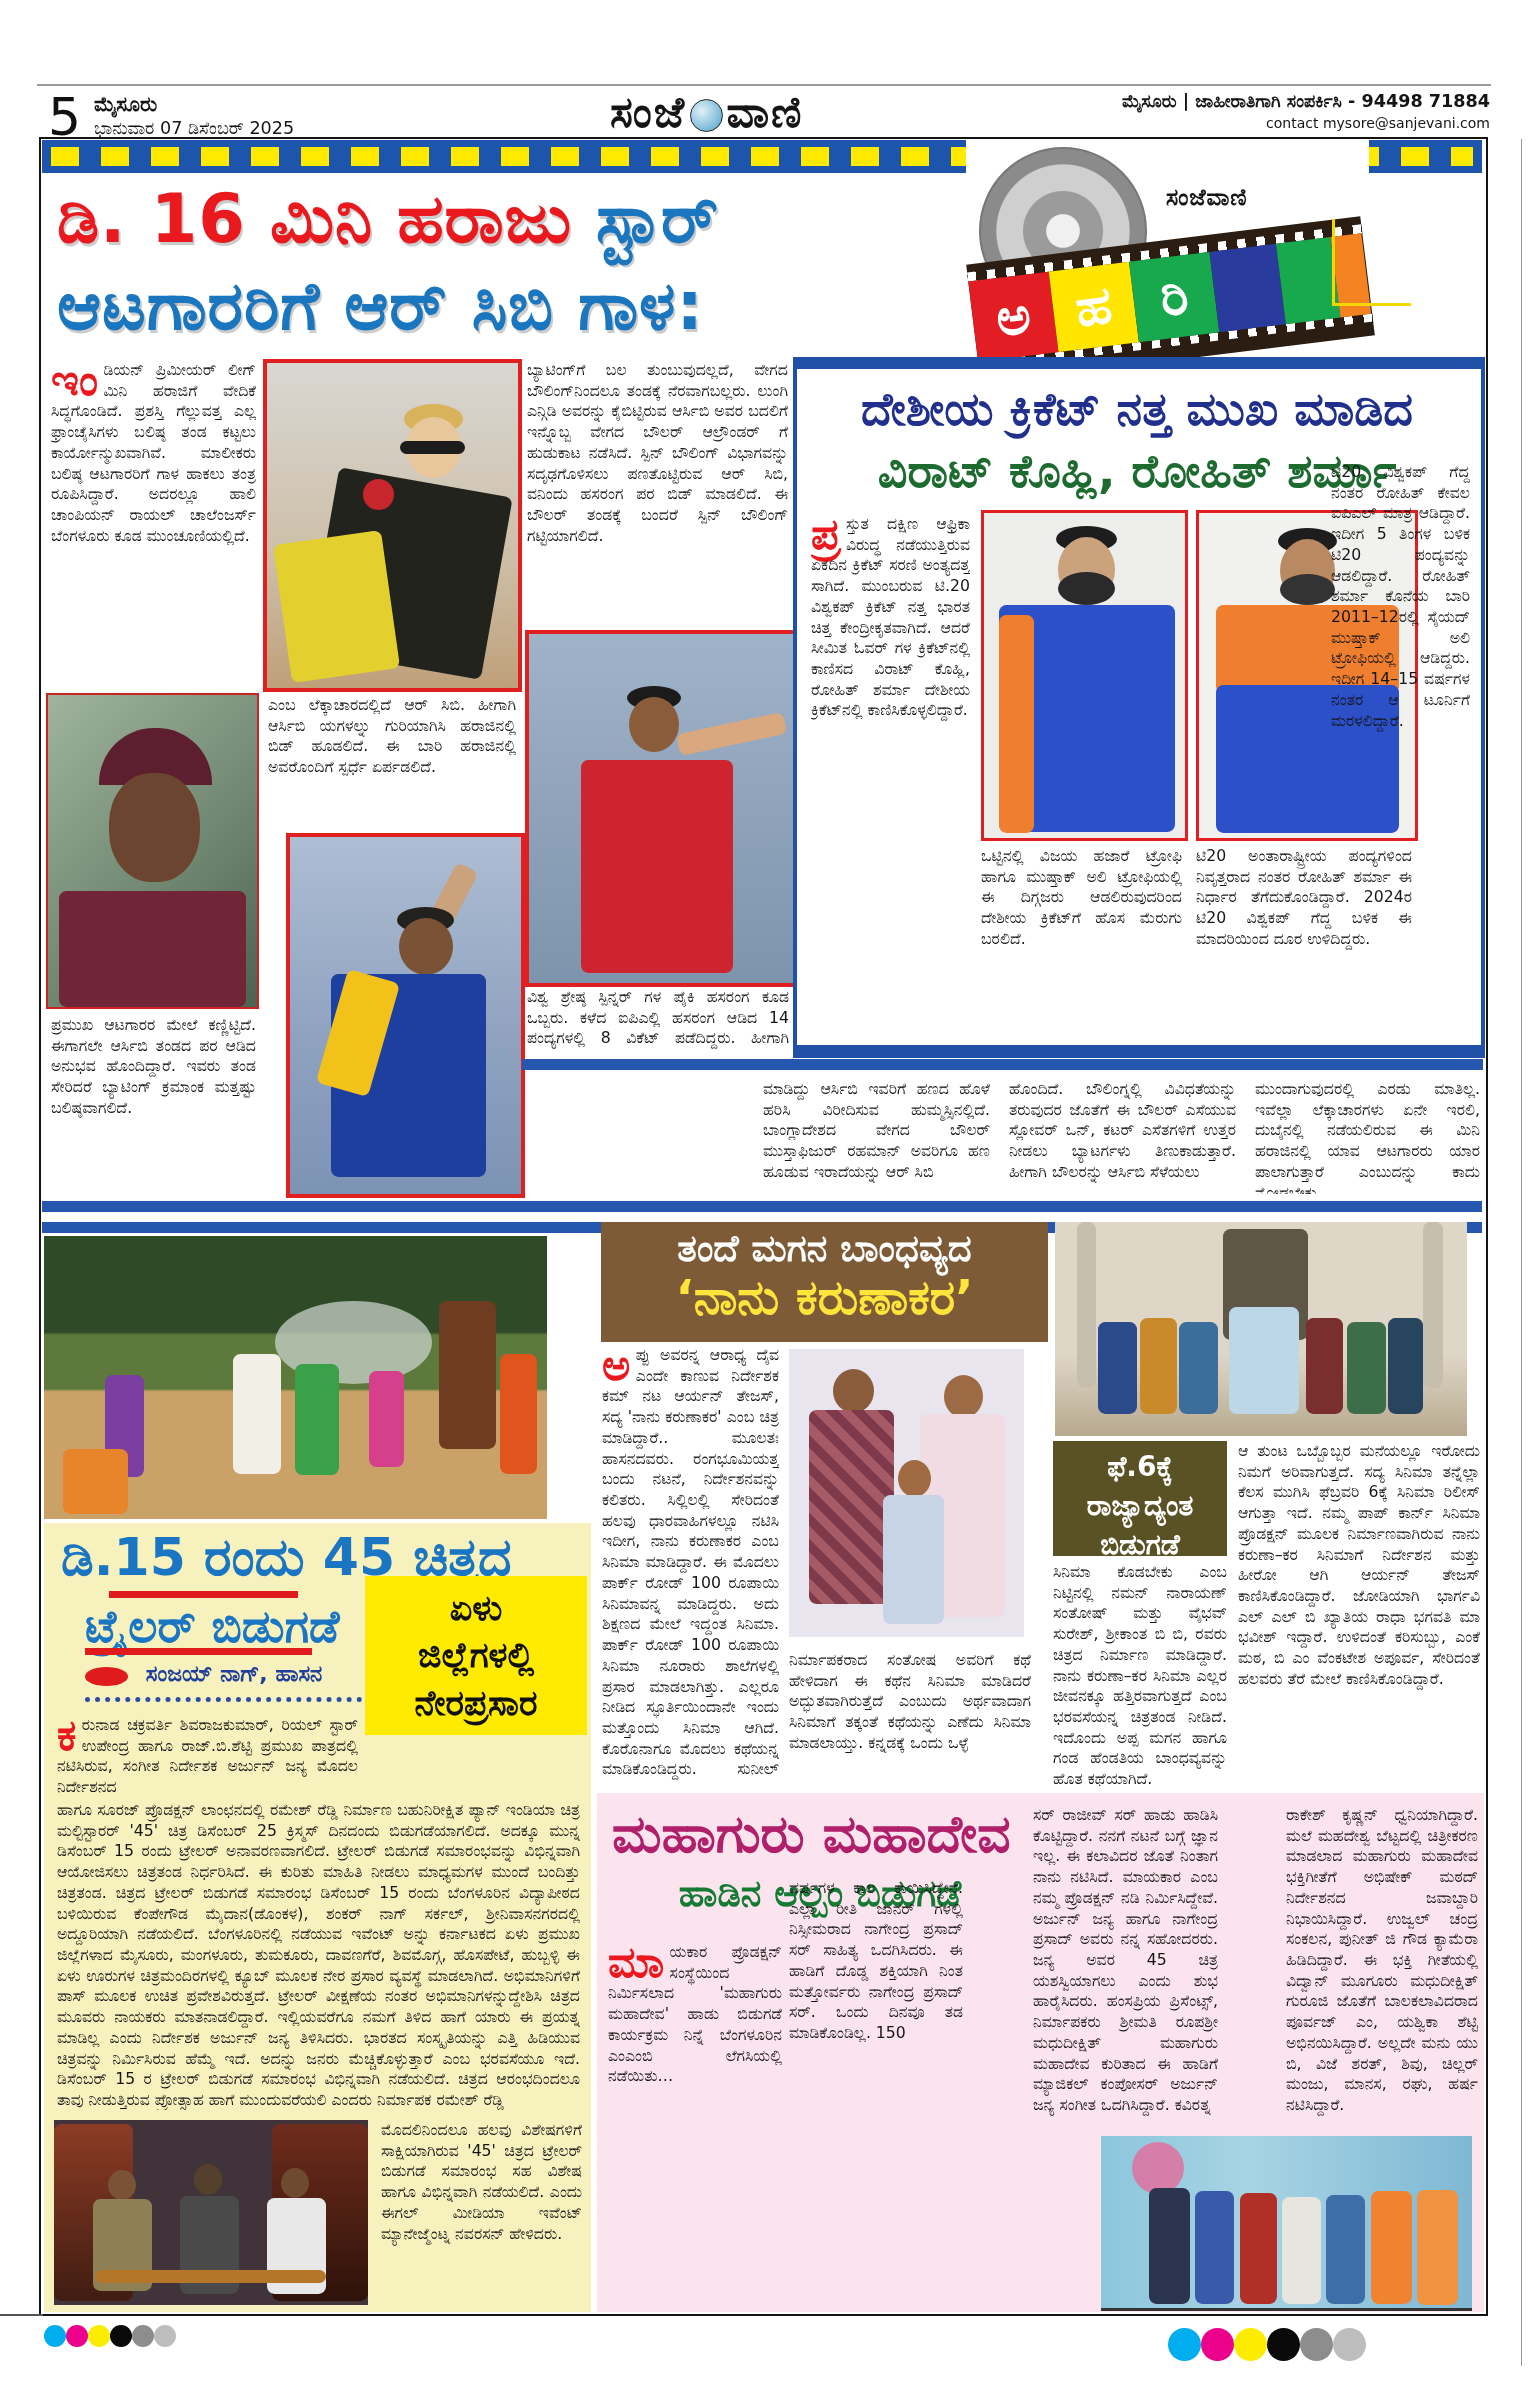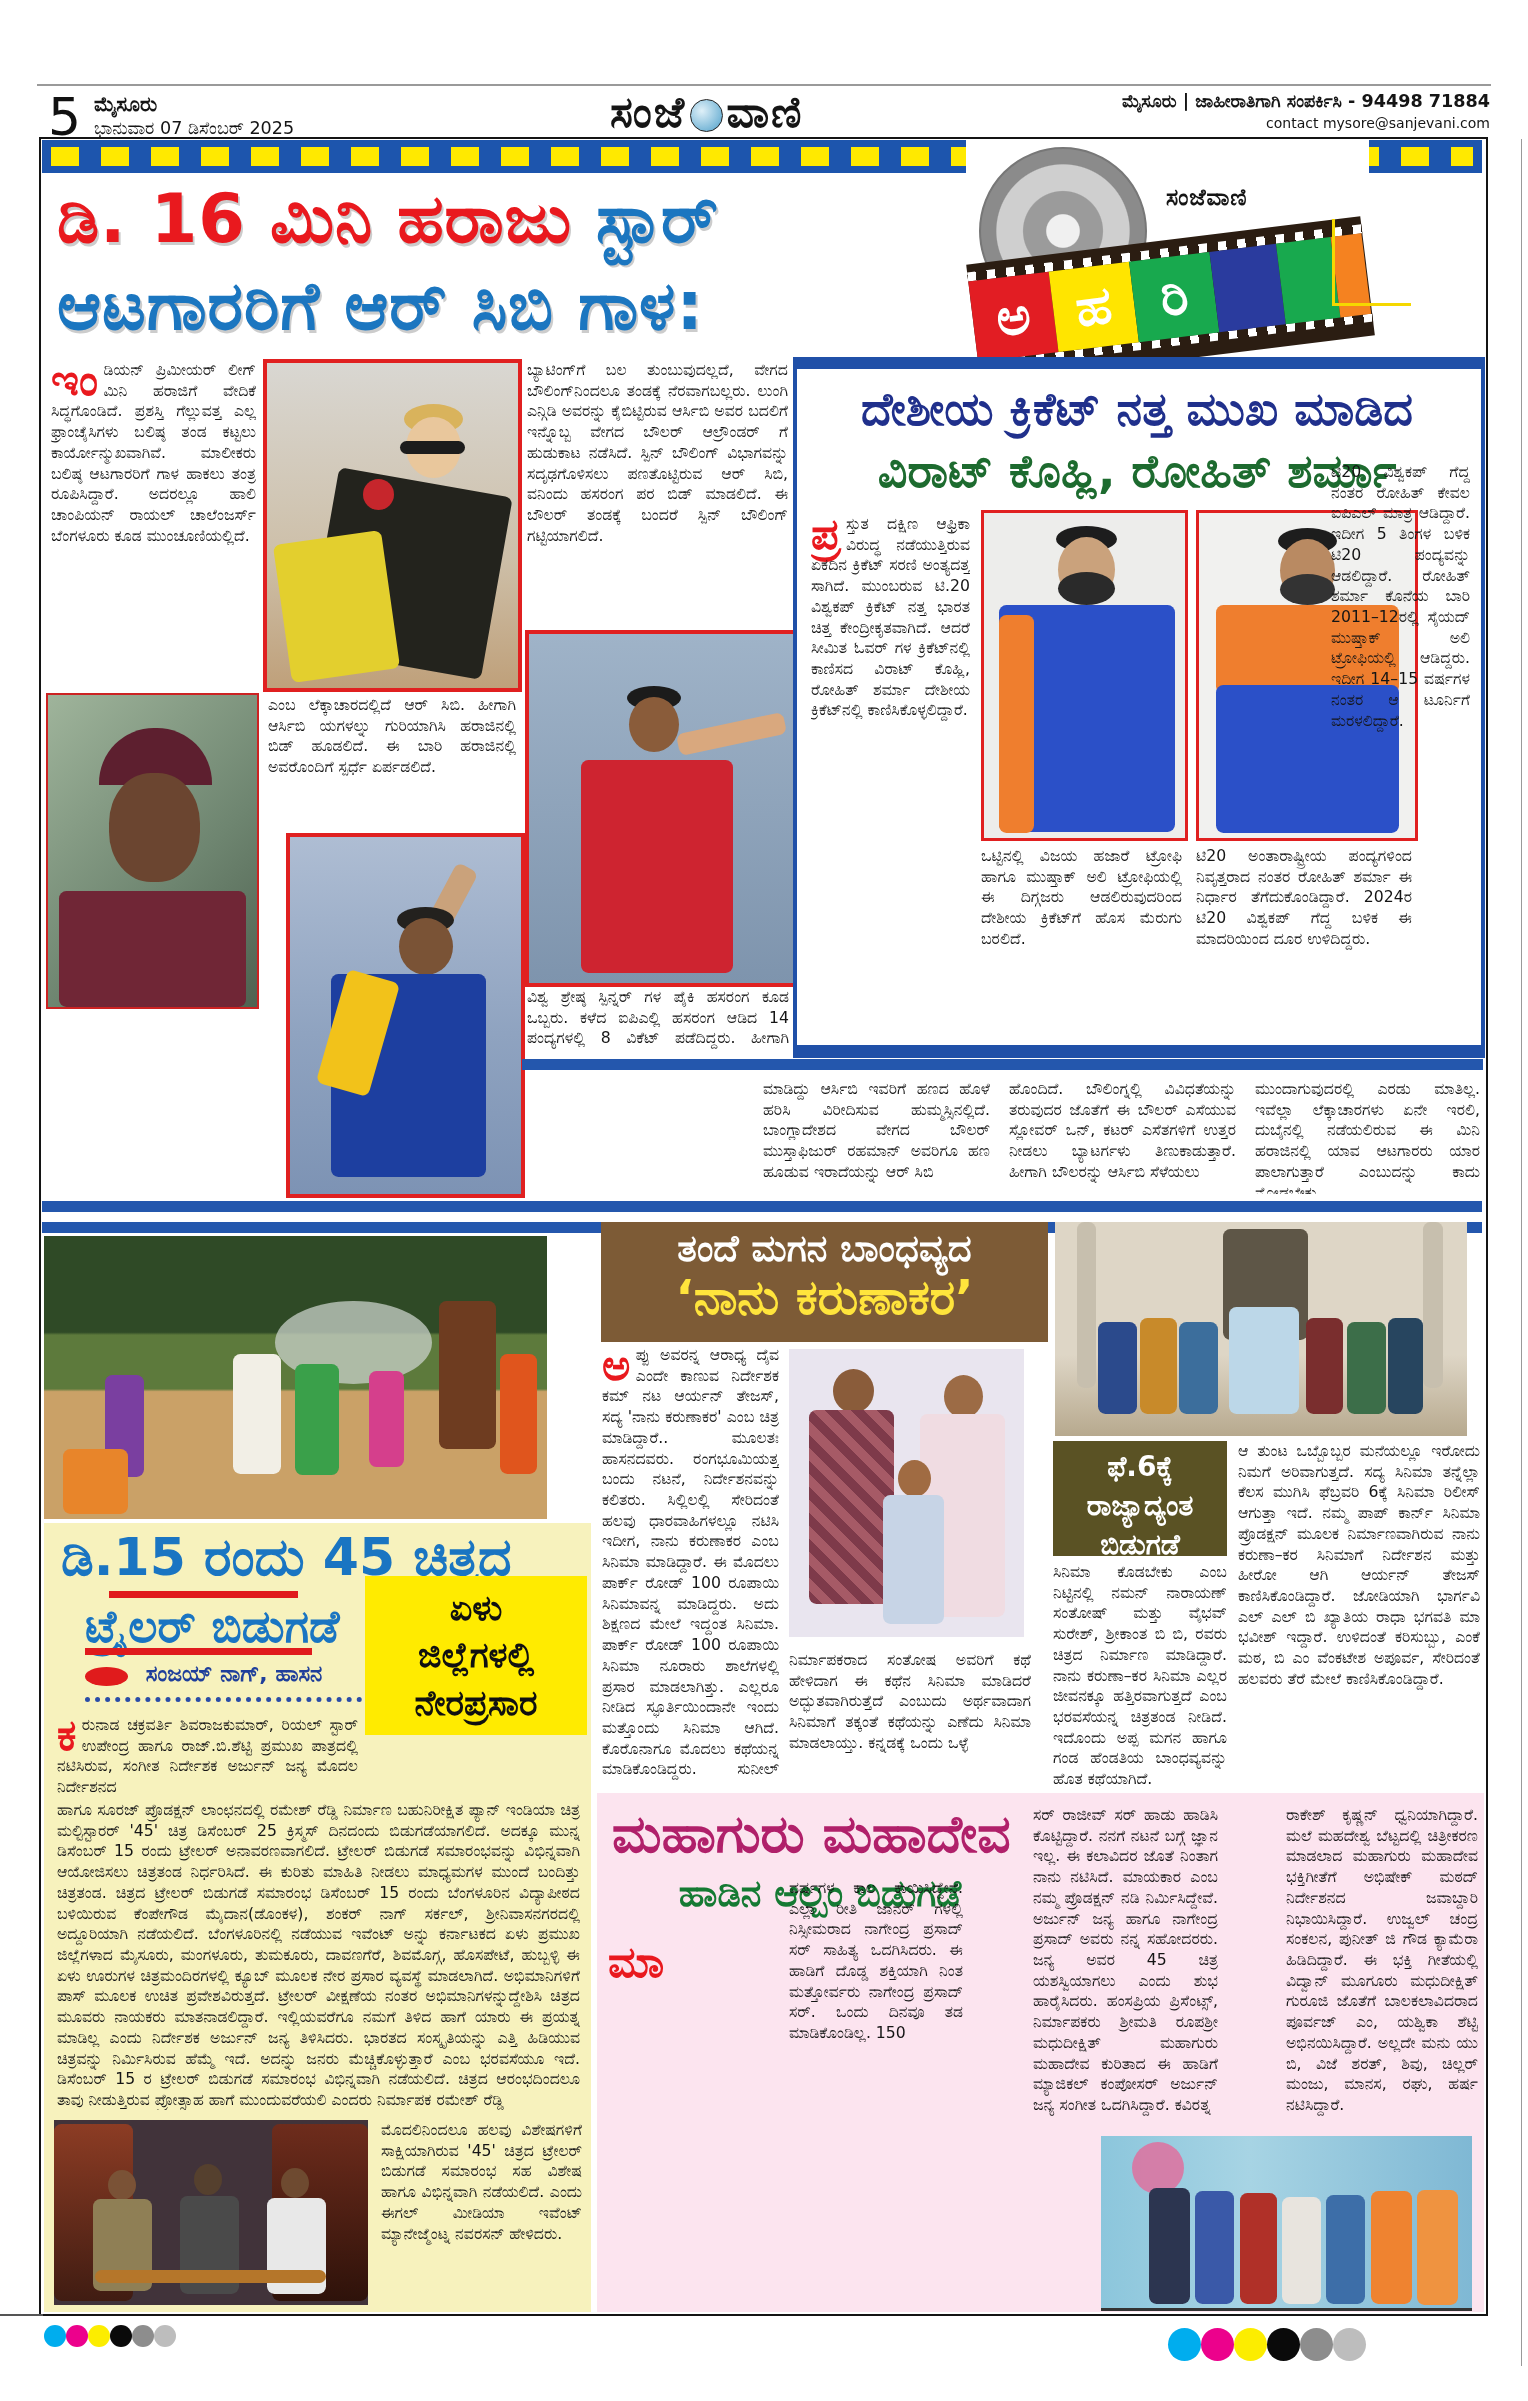--- a/index.html
+++ b/index.html
@@ -92,20 +92,21 @@
   <div class="abs mainhead" style="left:57px;top:183px;width:924px;">
     <span class="red">ಡಿ. 16 ಮಿನಿ ಹರಾಜು</span><span class="blue"> ಸ್ಟಾರ್</span>
   </div>
   <div class="abs mainhead blue" style="left:57px;top:270px;width:924px;">ಆಟಗಾರರಿಗೆ ಆರ್ ಸಿಬಿ ಗಾಳ:</div>
 
   <div class="abs t" style="left:51px;top:360px;width:205px;height:325px;">
     <span class="dc">ಇಂ</span><span>ಡಿಯನ್ ಪ್ರಿಮೀಯರ್ ಲೀಗ್ ಮಿನಿ ಹರಾಜಿಗೆ ವೇದಿಕೆ ಸಿದ್ಧಗೊಂಡಿದೆ. ಪ್ರಶಸ್ತಿ ಗೆಲ್ಲುವತ್ತ ಎಲ್ಲ ಫ್ರಾಂಚೈಸಿಗಳು ಬಲಿಷ್ಠ ತಂಡ ಕಟ್ಟಲು ಕಾರ್ಯೋನ್ಮುಖವಾಗಿವೆ. ಮಾಲೀಕರು ಬಲಿಷ್ಠ ಆಟಗಾರರಿಗೆ ಗಾಳ ಹಾಕಲು ತಂತ್ರ ರೂಪಿಸಿದ್ದಾರೆ. ಅದರಲ್ಲೂ ಹಾಲಿ ಚಾಂಪಿಯನ್ ರಾಯಲ್ ಚಾಲೆಂಜರ್ಸ್ ಬೆಂಗಳೂರು ಕೂಡ ಮುಂಚೂಣಿಯಲ್ಲಿದೆ.</span>
   </div>
   <div class="abs t" style="left:268px;top:695px;width:248px;height:131px;">ಎಂಬ ಲೆಕ್ಕಾಚಾರದಲ್ಲಿದೆ ಆರ್ ಸಿಬಿ. ಹೀಗಾಗಿ ಆರ್ಸಿಬಿ ಯಗಳಲ್ನು ಗುರಿಯಾಗಿಸಿ ಹರಾಜಿನಲ್ಲಿ ಬಿಡ್ ಹೂಡಲಿದೆ. ಈ ಬಾರಿ ಹರಾಜಿನಲ್ಲಿ ಅವರೊಂದಿಗೆ ಸ್ಪರ್ಧೆ ಏರ್ಪಡಲಿದೆ.</div>
   <div class="abs t" style="left:527px;top:360px;width:261px;height:264px;">ಬ್ಯಾಟಿಂಗ್‌ಗೆ ಬಲ ತುಂಬುವುದಲ್ಲದೆ, ವೇಗದ ಬೌಲಿಂಗ್‌ನಿಂದಲೂ ತಂಡಕ್ಕೆ ನೆರವಾಗಬಲ್ಲರು. ಲುಂಗಿ ಎನ್ಗಿಡಿ ಅವರನ್ನು ಕೈಬಿಟ್ಟಿರುವ ಆರ್ಸಿಬಿ ಅವರ ಬದಲಿಗೆ ಇನ್ನೊಬ್ಬ ವೇಗದ ಬೌಲರ್ ಆಲ್ರೌಂಡರ್ ಗೆ ಹುಡುಕಾಟ ನಡೆಸಿದೆ. ಸ್ಪಿನ್ ಬೌಲಿಂಗ್ ವಿಭಾಗವನ್ನು ಸದೃಢಗೊಳಿಸಲು ಪಣತೊಟ್ಟಿರುವ ಆರ್ ಸಿಬಿ, ವನಿಂದು ಹಸರಂಗ ಪರ ಬಿಡ್ ಮಾಡಲಿದೆ. ಈ ಬೌಲರ್ ತಂಡಕ್ಕೆ ಬಂದರೆ ಸ್ಪಿನ್ ಬೌಲಿಂಗ್ ಗಟ್ಟಿಯಾಗಲಿದೆ.</div>
+  <div class="abs t" style="left:51px;top:1015px;width:205px;height:174px;">ಪ್ರಮುಖ ಆಟಗಾರರ ಮೇಲೆ ಕಣ್ಣಿಟ್ಟಿದೆ. ಈಗಾಗಲೇ ಆರ್ಸಿಬಿ ತಂಡದ ಪರ ಆಡಿದ ಅನುಭವ ಹೊಂದಿದ್ದಾರೆ. ಇವರು ತಂಡ ಸೇರಿದರೆ ಬ್ಯಾಟಿಂಗ್ ಕ್ರಮಾಂಕ ಮತ್ತಷ್ಟು ಬಲಿಷ್ಠವಾಗಲಿದೆ.</div>
   <div class="abs t" style="left:527px;top:987px;width:262px;height:65px;">ವಿಶ್ವ ಶ್ರೇಷ್ಠ ಸ್ಪಿನ್ನರ್ ಗಳ ಪೈಕಿ ಹಸರಂಗ ಕೂಡ ಒಬ್ಬರು. ಕಳೆದ ಐಪಿಎಲ್ಲಿ ಹಸರಂಗ ಆಡಿದ 14 ಪಂದ್ಯಗಳಲ್ಲಿ 8 ವಿಕೆಟ್ ಪಡೆದಿದ್ದರು. ಹೀಗಾಗಿ ರಾಜಸ್ಥಾನ ಹಸರಂಗ ಅವರನ್ನು ಕೈ ಬಿಟ್ಟಿತ್ತು. ಇವರನ್ನು ತಂಡಕ್ಕೆ ಸೇರಿಸಿಕೊಂಡರೆ ಸ್ಪಿನ್ ವಿಭಾಗ ಮತ್ತಷ್ಟು ಬಲಗೊಳ್ಳಲಿದೆ.</div>
 
   <div class="ph" style="left:263px;top:359px;width:251px;height:325px;border:4.6px solid #e02020;background:linear-gradient(180deg,#d9d7d2,#cdbfa8 60%,#bfa07a);">
     <i class="b" style="left:137px;top:41px;width:59px;height:30px;background:#d9b35c;"></i>
     <i class="b" style="left:139px;top:54px;width:55px;height:61px;background:#e9c79c;"></i>
     <i class="r" style="left:133px;top:78px;width:65px;height:13px;background:#1c1c1c;"></i>
     <i class="r" style="left:55px;top:118px;width:176px;height:185px;background:#23231d;transform:rotate(10deg);"></i>
     <i class="r" style="left:15px;top:174px;width:109px;height:139px;background:#e3cf2e;transform:rotate(-8deg);"></i>
     <i class="b" style="left:96px;top:116px;width:31px;height:31px;background:#c6262c;"></i>
   </div>
@@ -240,21 +241,21 @@
     <div>ರಾಜ್ಯಾದ್ಯಂತ</div>
     <div>ಬಿಡುಗಡೆ</div>
   </div>
   <div class="abs t" style="left:1053px;top:1562px;width:174px;height:224px;">ಸಿನಿಮಾ ಕೊಡಬೇಕು ಎಂಬ ನಿಟ್ಟಿನಲ್ಲಿ ನಮನ್ ನಾರಾಯಣ್ ಸಂತೋಷ್ ಮತ್ತು ವೈಭವ್ ಸುರೇಶ್, ಶ್ರೀಕಾಂತ ಬಿ ಬಿ, ರವರು ಚಿತ್ರದ ನಿರ್ಮಾಣ ಮಾಡಿದ್ದಾರೆ. ನಾನು ಕರುಣಾ–ಕರ ಸಿನಿಮಾ ಎಲ್ಲರ ಜೀವನಕ್ಕೂ ಹತ್ತಿರವಾಗುತ್ತದೆ ಎಂಬ ಭರವಸೆಯನ್ನ ಚಿತ್ರತಂಡ ನೀಡಿದೆ. ಇದೊಂದು ಅಪ್ಪ ಮಗನ ಹಾಗೂ ಗಂಡ ಹೆಂಡತಿಯ ಬಾಂಧವ್ಯವನ್ನು ಹೊತ ಕಥೆಯಾಗಿದೆ.</div>
   <div class="abs t" style="left:1238px;top:1441px;width:242px;height:344px;">ಆ ತುಂಟ ಒಬ್ಬೊಬ್ಬರ ಮನೆಯಲ್ಲೂ ಇರೋದು ನಿಮಗೆ ಅರಿವಾಗುತ್ತದೆ. ಸದ್ಯ ಸಿನಿಮಾ ತನ್ನೆಲ್ಲಾ ಕೆಲಸ ಮುಗಿಸಿ ಫೆಬ್ರವರಿ 6ಕ್ಕೆ ಸಿನಿಮಾ ರಿಲೀಸ್ ಆಗುತ್ತಾ ಇದೆ. ನಮ್ಮ ಪಾಪ್ ಕಾರ್ನ್ ಸಿನಿಮಾ ಪ್ರೊಡಕ್ಷನ್ ಮೂಲಕ ನಿರ್ಮಾಣವಾಗಿರುವ ನಾನು ಕರುಣಾ–ಕರ ಸಿನಿಮಾಗೆ ನಿರ್ದೇಶನ ಮತ್ತು ಹೀರೋ ಆಗಿ ಆರ್ಯನ್ ತೇಜಸ್ ಕಾಣಿಸಿಕೊಂಡಿದ್ದಾರೆ. ಜೋಡಿಯಾಗಿ ಭಾರ್ಗವಿ ಎಲ್ ಎಲ್ ಬಿ ಖ್ಯಾತಿಯ ರಾಧಾ ಭಗವತಿ ಮಾ ಭವೀಶ್ ಇದ್ದಾರೆ. ಉಳಿದಂತೆ ಕರಿಸುಬ್ಬು, ಎಂಕೆ ಮಠ, ಬಿ ಎಂ ವೆಂಕಟೇಶ ಅಪೂರ್ವ, ಸೇರಿದಂತೆ ಹಲವರು ತೆರೆ ಮೇಲೆ ಕಾಣಿಸಿಕೊಂಡಿದ್ದಾರೆ.</div>
 
   <div class="abs pink" style="left:597px;top:1793px;width:887px;height:519px;"></div>
   <div class="abs mtitle" style="left:612px;top:1804px;width:416px;">ಮಹಾಗುರು ಮಹಾದೇವ</div>
   <div class="abs msub center" style="left:612px;top:1872px;width:416px;">ಹಾಡಿನ ಆಲ್ಬಂ ಬಿಡುಗಡೆ</div>
   <div class="abs t" style="left:608px;top:1942px;width:174px;height:362px;">
-    <span class="dc">ಮಾ</span>
+    <span class="dc">ಮಾ</span><span>ಯಕಾರ ಪ್ರೊಡಕ್ಷನ್ ಸಂಸ್ಥೆಯಿಂದ ನಿರ್ಮಿಸಲಾದ 'ಮಹಾಗುರು ಮಹಾದೇವ' ಹಾಡು ಬಿಡುಗಡೆ ಕಾರ್ಯಕ್ರಮ ನಿನ್ನೆ ಬೆಂಗಳೂರಿನ ಎಂಎಂಬಿ ಲೆಗಸಿಯಲ್ಲಿ ನಡೆಯಿತು…</span>
   </div>
   <div class="abs t" style="left:789px;top:1878px;width:174px;height:362px;">ವರ್ಷಗಳ ಕಾಲ ಕಾಯಿಸಿದ್ದೇನೆ. ಎಲ್ಲಾ ರೀತಿ ಜಾನರ್ ಗಳಲ್ಲಿ ನಿಸ್ಸೀಮರಾದ ನಾಗೇಂದ್ರ ಪ್ರಸಾದ್ ಸರ್ ಸಾಹಿತ್ಯ ಒದಗಿಸಿದರು. ಈ ಹಾಡಿಗೆ ದೊಡ್ಡ ಶಕ್ತಿಯಾಗಿ ನಿಂತ ಮತ್ತೋರ್ವರು ನಾಗೇಂದ್ರ ಪ್ರಸಾದ್ ಸರ್. ಒಂದು ದಿನವೂ ತಡ ಮಾಡಿಕೊಂಡಿಲ್ಲ. 150</div>
   <div class="abs t" style="left:1033px;top:1805px;width:185px;height:320px;">ಸರ್ ರಾಜೀವ್ ಸರ್ ಹಾಡು ಹಾಡಿಸಿ ಕೊಟ್ಟಿದ್ದಾರೆ. ನನಗೆ ನಟನೆ ಬಗ್ಗೆ ಜ್ಞಾನ ಇಲ್ಲ. ಈ ಕಲಾವಿದರ ಜೊತೆ ನಿಂತಾಗ ನಾನು ನಟಿಸಿದೆ. ಮಾಯಕಾರ ಎಂಬ ನಮ್ಮ ಪ್ರೊಡಕ್ಷನ್ ನಡಿ ನಿರ್ಮಿಸಿದ್ದೇವೆ. ಅರ್ಜುನ್ ಜನ್ಯ ಹಾಗೂ ನಾಗೇಂದ್ರ ಪ್ರಸಾದ್ ಅವರು ನನ್ನ ಸಹೋದರರು. ಜನ್ಯ ಅವರ 45 ಚಿತ್ರ ಯಶಸ್ವಿಯಾಗಲು ಎಂದು ಶುಭ ಹಾರೈಸಿದರು. ಹಂಸಪ್ರಿಯ ಪ್ರಿಸೆಂಟ್ಸ್, ನಿರ್ಮಾಪಕರು ಶ್ರೀಮತಿ ರೂಪಶ್ರೀ ಮಧುದೀಕ್ಷಿತ್ ಮಹಾಗುರು ಮಹಾದೇವ ಕುರಿತಾದ ಈ ಹಾಡಿಗೆ ಮ್ಯಾಜಿಕಲ್ ಕಂಪೋಸರ್ ಅರ್ಜುನ್ ಜನ್ಯ ಸಂಗೀತ ಒದಗಿಸಿದ್ದಾರೆ. ಕವಿರತ್ನ</div>
   <div class="abs t" style="left:1286px;top:1805px;width:192px;height:320px;">ರಾಕೇಶ್ ಕೃಷ್ಣನ್ ಧ್ವನಿಯಾಗಿದ್ದಾರೆ. ಮಲೆ ಮಹದೇಶ್ವ ಬೆಟ್ಟದಲ್ಲಿ ಚಿತ್ರೀಕರಣ ಮಾಡಲಾದ ಮಹಾಗುರು ಮಹಾದೇವ ಭಕ್ತಿಗೀತೆಗೆ ಅಭಿಷೇಕ್ ಮಠದ್ ನಿರ್ದೇಶನದ ಜವಾಬ್ದಾರಿ ನಿಭಾಯಿಸಿದ್ದಾರೆ. ಉಜ್ವಲ್ ಚಂದ್ರ ಸಂಕಲನ, ಪುನೀತ್ ಜಿ ಗೌಡ ಕ್ಯಾಮೆರಾ ಹಿಡಿದಿದ್ದಾರೆ. ಈ ಭಕ್ತಿ ಗೀತೆಯಲ್ಲಿ ವಿದ್ವಾನ್ ಮೂಗೂರು ಮಧುದೀಕ್ಷಿತ್ ಗುರೂಜಿ ಜೊತೆಗೆ ಬಾಲಕಲಾವಿದರಾದ ಪೂರ್ವಜ್ ಎಂ, ಯಶ್ವಿಕಾ ಶೆಟ್ಟಿ ಅಭಿನಯಿಸಿದ್ದಾರೆ. ಅಲ್ಲದೇ ಮನು ಯು ಬಿ, ವಿಜೆ ಶರತ್, ಶಿವು, ಚಿಲ್ಲರ್ ಮಂಜು, ಮಾನಸ, ರಘು, ಹರ್ಷ ನಟಿಸಿದ್ದಾರೆ.</div>
   <div class="ph" style="left:1101px;top:2136px;width:371px;height:172px;border-bottom:3.7px solid #333;background:linear-gradient(90deg,#8cc6dc,#a7d4e4 40%,#7fb8d4);">
     <i class="b" style="left:31px;top:5.5px;width:52px;height:52px;background:#e46a9a;opacity:.8;"></i>
     <i class="r" style="left:48px;top:52px;width:41px;height:116px;background:#2c3550;"></i>
     <i class="r" style="left:94px;top:55px;width:39px;height:113px;background:#3a59a8;"></i>
     <i class="r" style="left:139px;top:57px;width:37px;height:111px;background:#b03028;"></i>
     <i class="r" style="left:181px;top:61px;width:39px;height:107px;background:#e8e4de;"></i>

